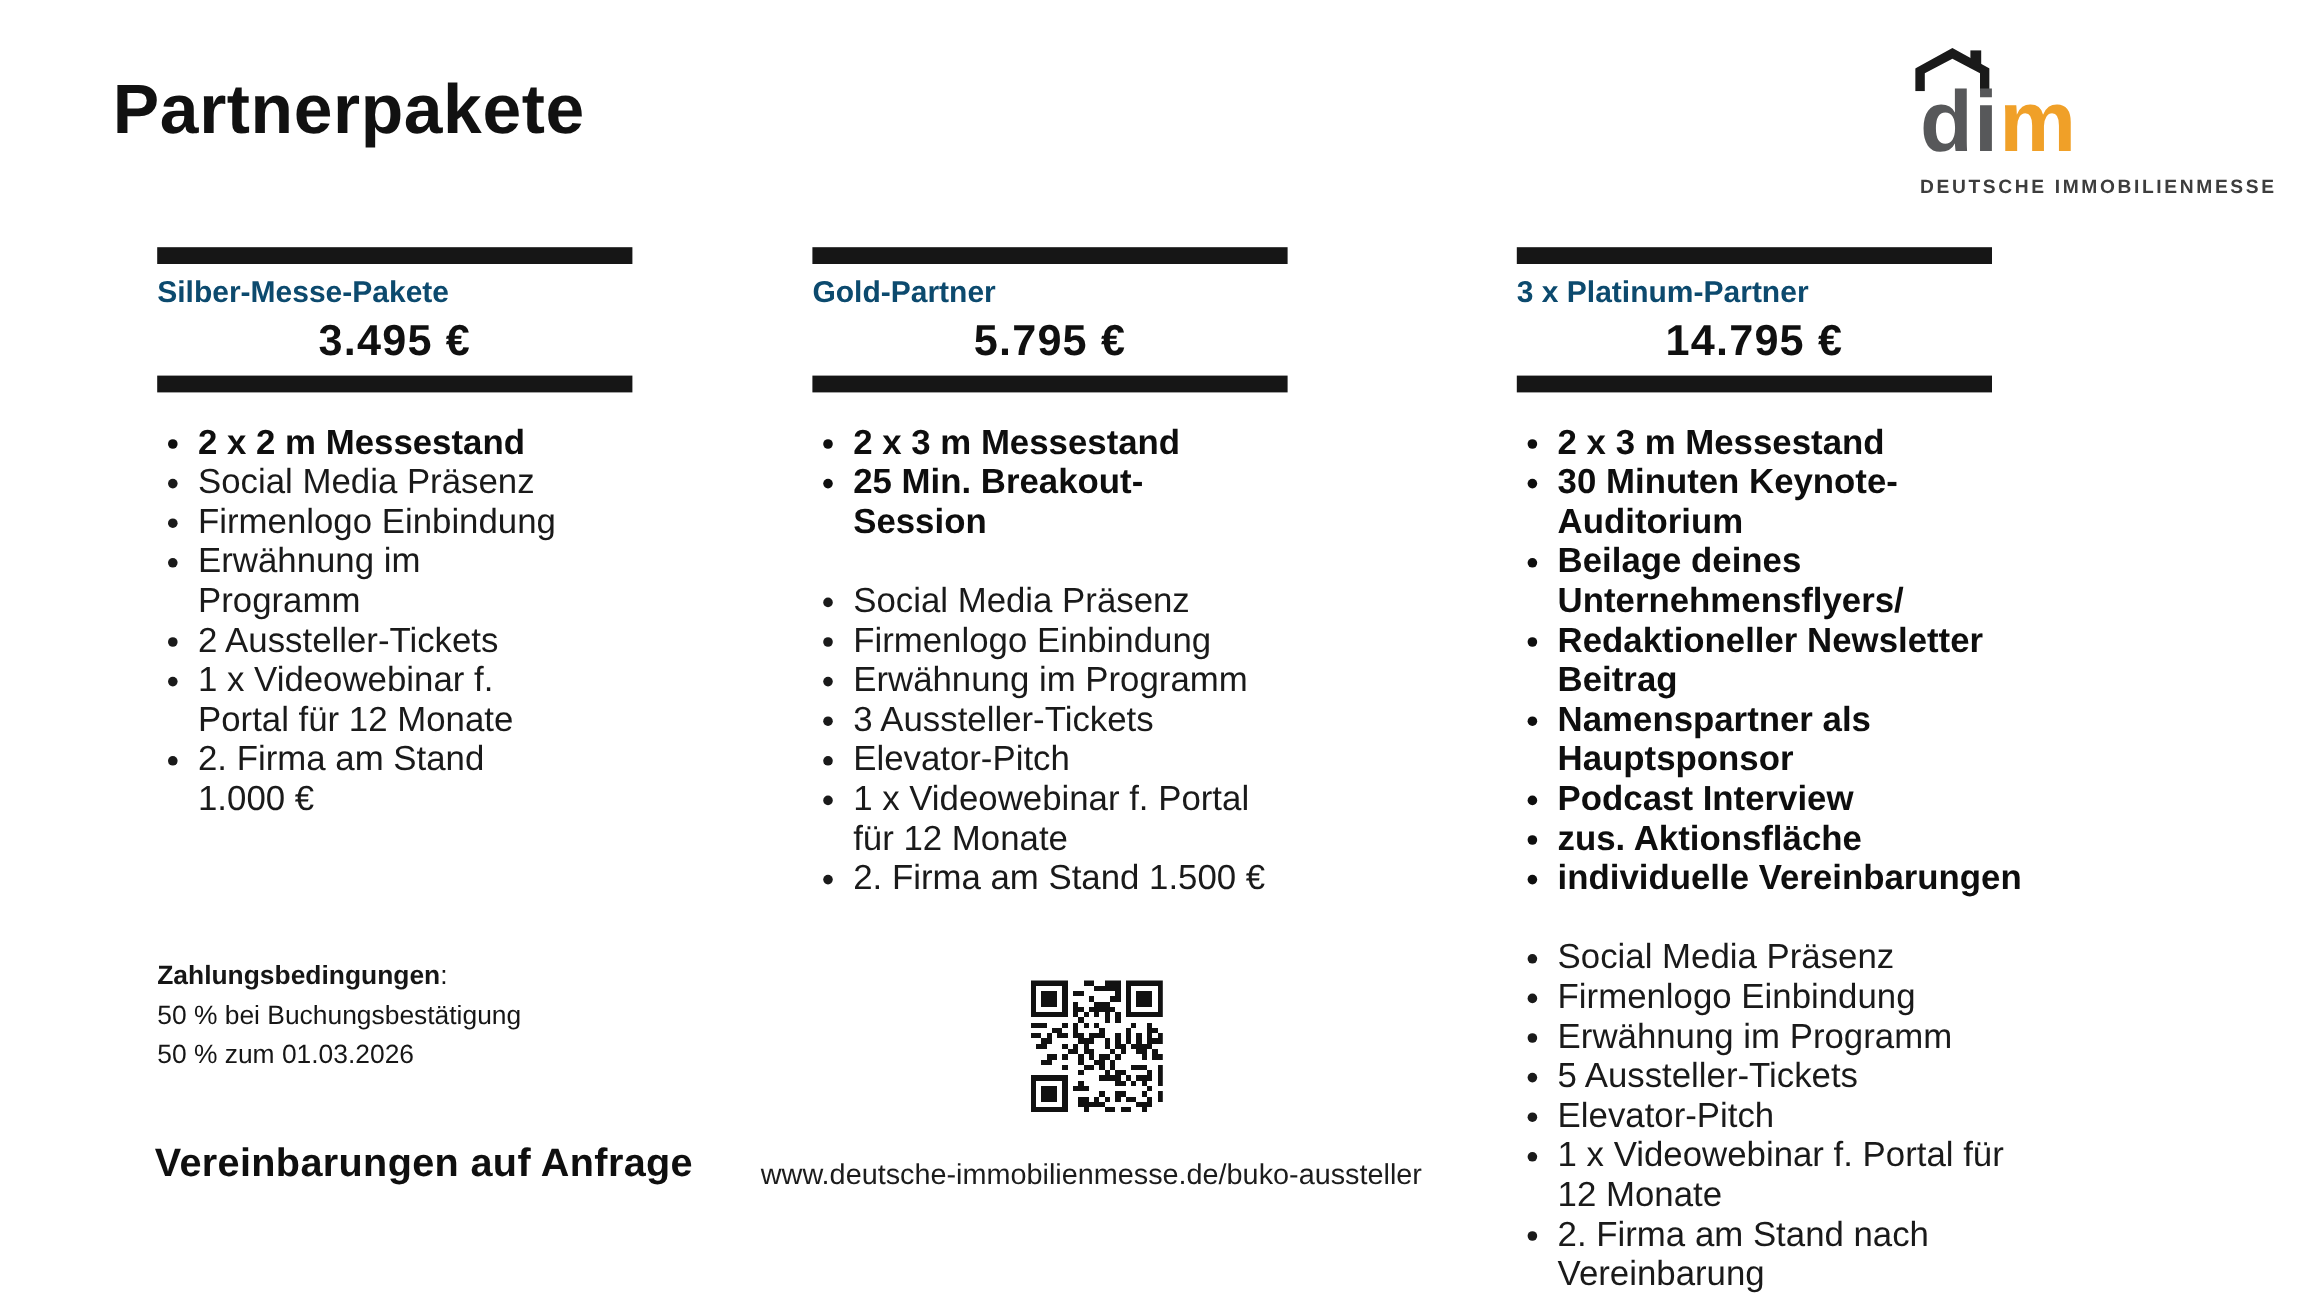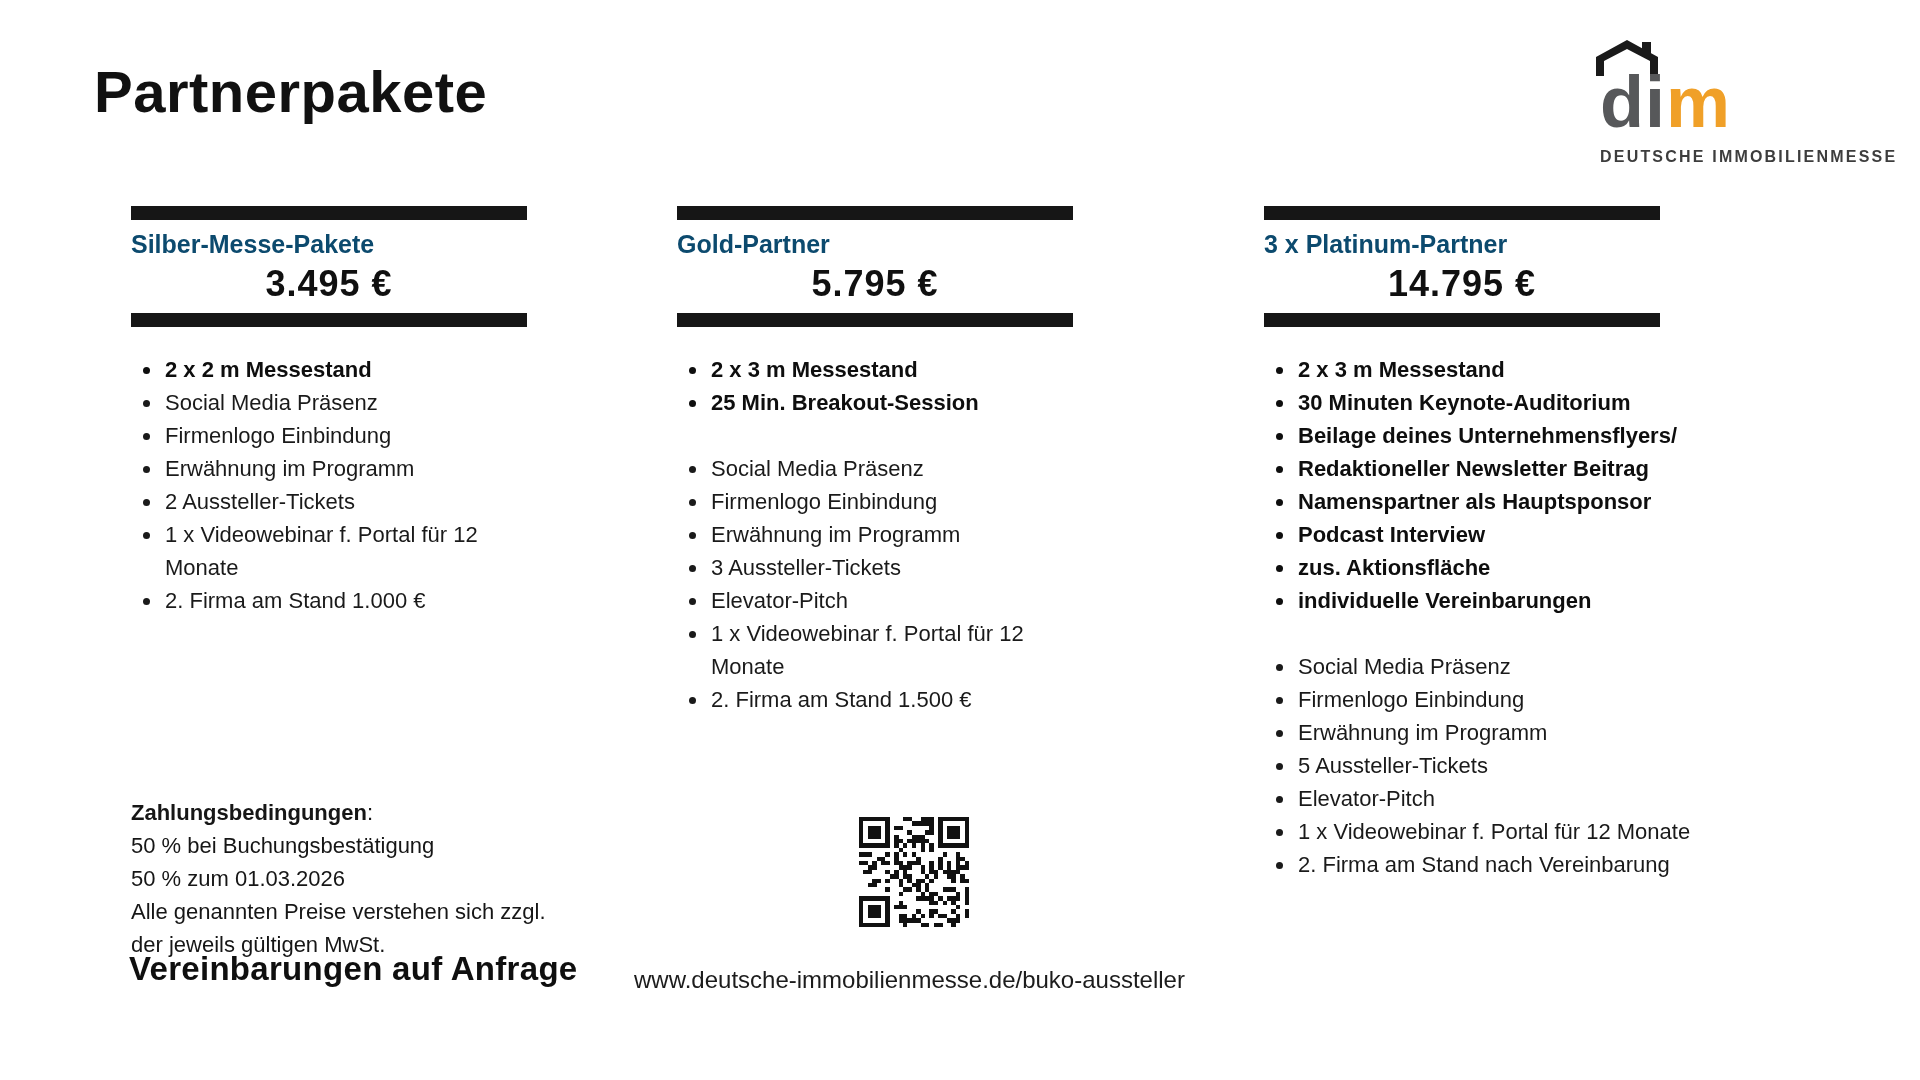--- a/index.html
+++ b/index.html
@@ -32,21 +32,21 @@
   .col-gold{left:677px;}
   .col-platinum{left:1264px;}
   .bar{height:14px;background:#161616;}
   .pkg-name{font-size:25px;font-weight:700;margin:10px 0 0;color:#0c4a6e;}
   .pkg-price{
     font-size:36px;font-weight:800;text-align:center;
     margin:4px 0 8px;letter-spacing:1px;color:#101010;
   }
   .features{
     margin:26px 0 0;padding:0 0 0 32px;
-    font-size:22px;line-height:33px;color:#1a1a1a;
+    font-size:29px;line-height:33px;color:#1a1a1a;
   }
   .features li{margin:0;padding-left:2px;}
   .features li.bold{font-weight:700;color:#0e0e0e;}
   .features li.gap{margin-top:33px;}
   .col-silber .features{width:320px;}
   .col-gold .features{width:352px;}
   .col-platinum .features{width:400px;}
   
   .payment{
     position:absolute;left:131px;top:756px;width:440px;
@@ -145,21 +145,20 @@
         <li>1 x Videowebinar f. Portal für 12 Monate</li>
         <li>2. Firma am Stand nach Vereinbarung</li>
       </ul>
   </div>
 
   <div class="payment">
     <div><span class="payment-heading">Zahlungsbedingungen</span><span>:</span></div>
     <div>
         <div>50 % bei Buchungsbestätigung</div>
         <div>50 % zum 01.03.2026</div>
-        <div>Alle genannten Preise verstehen sich zzgl. der jeweils gültigen MwSt.</div>
       </div>
   </div>
 
   <div class="qr">
       <svg viewBox="0 0 25 25" shape-rendering="crispEdges" fill="#111">
         <rect x="0" y="0" width="1" height="1"></rect>
         <rect x="1" y="0" width="1" height="1"></rect>
         <rect x="2" y="0" width="1" height="1"></rect>
         <rect x="3" y="0" width="1" height="1"></rect>
         <rect x="4" y="0" width="1" height="1"></rect>

